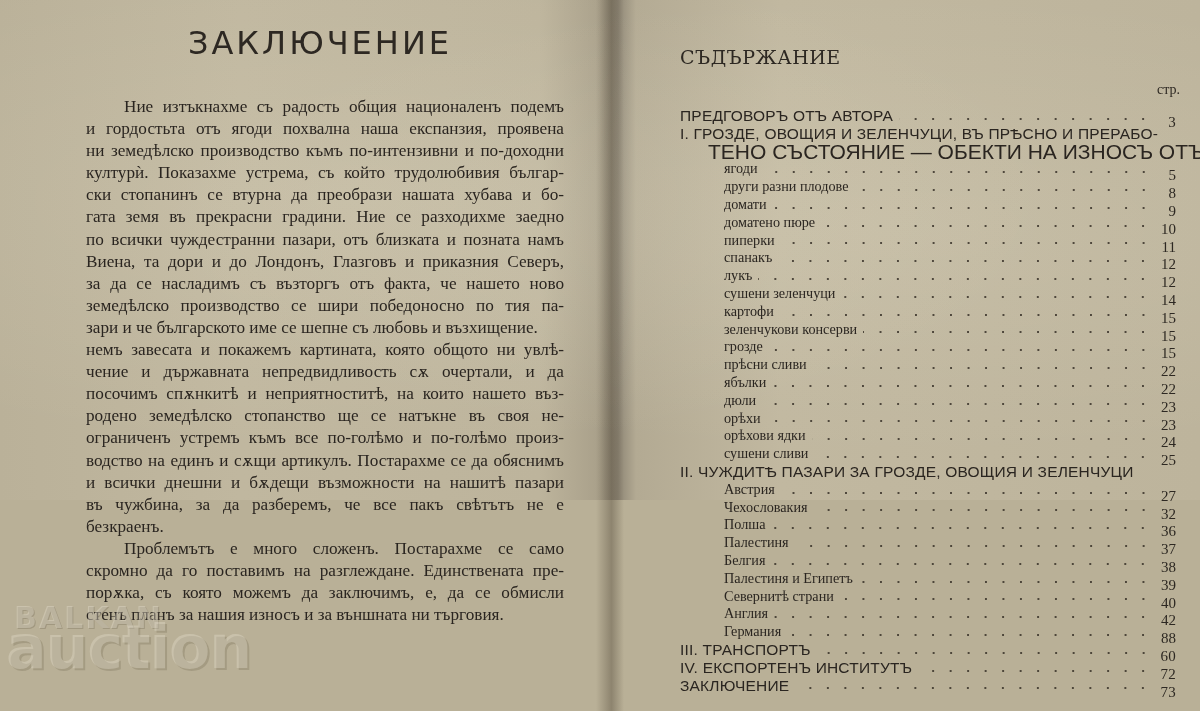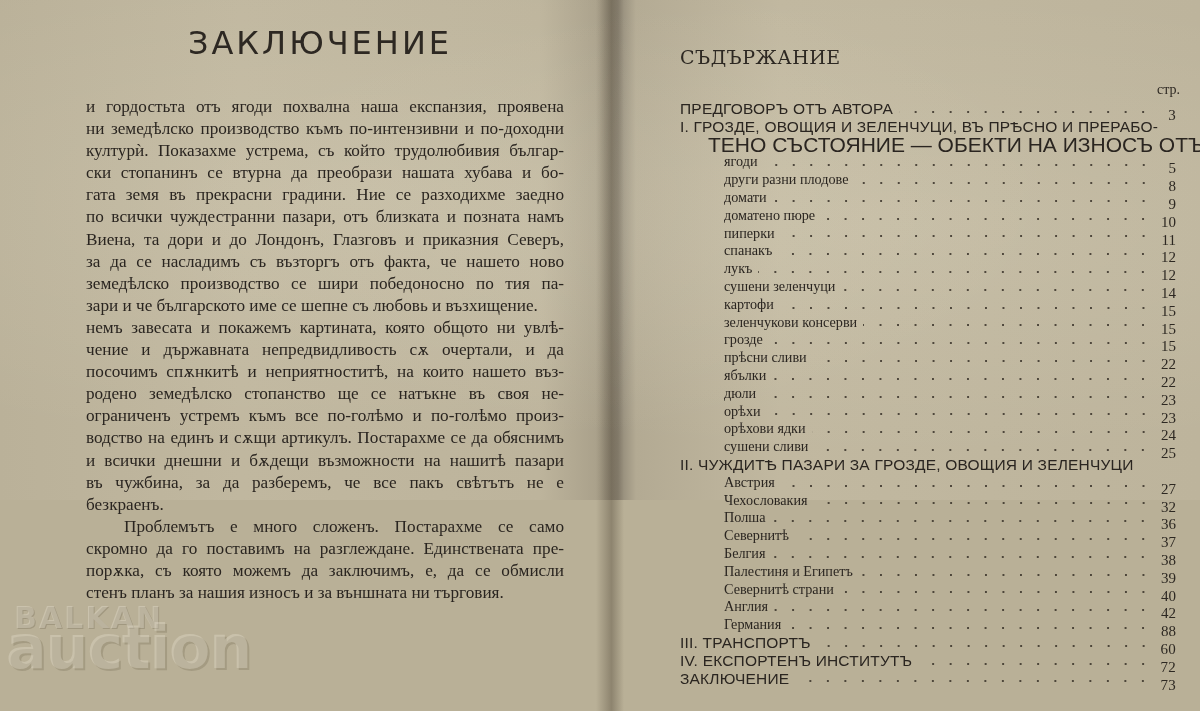--- a/index.html
+++ b/index.html
@@ -54,21 +54,21 @@
   
   .right-page { position: absolute; left: 600px; top: 0; width: 600px; height: 711px; }
   .toc-title {
     position: absolute; left: 80px; top: 46px;
     font-family: "DejaVu Serif", serif; font-size: 19px; letter-spacing: 0.5px; color: #2d2822;
   }
   .toc-page-label {
     position: absolute; right: 20px; top: 82px; font-family: "Liberation Serif", serif; font-size: 14px; color: #2d2822;
   }
   .toc {
-    position: absolute; left: 80px; top: 100px; width: 496px;
+    position: absolute; left: 80px; top: 107px; width: 496px;
     font-family: "Liberation Sans", sans-serif; color: #2a2520;
   }
   .toc-row {
     position: relative; height: 17.8px; display: flex; align-items: baseline;
     font-size: 13.8px; line-height: 17.8px;
   }
   .toc-row.section { font-size: 15.5px; letter-spacing: 0.2px; }
   .toc-row.sub { padding-left: 44px; font-family: "Liberation Serif", serif; font-weight: normal; font-size: 14.2px; }
   .toc-row.cont { padding-left: 28px; font-size: 21px; }
   .toc-label { white-space: nowrap; padding-right: 6px; }
@@ -86,20 +86,21 @@
 </head>
 <body>
 
 <div class="spread">
   <div class="gutter"></div>
 
   <div class="left-page">
     <div class="left-title">ЗАКЛЮЧЕНИЕ</div>
     <div class="prose" id="prose">
         <p>
+          <span class="line indent">Ние изтъкнахме съ радость общия националенъ подемъ</span>
           <span class="line">и гордостьта отъ ягоди похвална наша експанзия, проявена</span>
           <span class="line">ни земедѣлско производство къмъ по-интензивни и по-доходни</span>
           <span class="line">културѝ. Показахме устрема, съ който трудолюбивия българ-</span>
           <span class="line">ски стопанинъ се втурна да преобрази нашата хубава и бо-</span>
           <span class="line">гата земя въ прекрасни градини. Ние се разходихме заедно</span>
           <span class="line">по всички чуждестранни пазари, отъ близката и позната намъ</span>
           <span class="line">Виена, та дори и до Лондонъ, Глазговъ и приказния Северъ,</span>
           <span class="line">за да се насладимъ съ възторгъ отъ факта, че нашето ново</span>
           <span class="line">земедѣлско производство се шири победоносно по тия па-</span>
           <span class="line last">зари и че българското име се шепне съ любовь и възхищение.</span>
@@ -244,21 +245,21 @@
           <span class="toc-label">Чехословакия</span>
           <span class="toc-dots"></span>
           <span class="toc-num">32</span>
         </div>
         <div class="toc-row sub">
           <span class="toc-label">Полша</span>
           <span class="toc-dots"></span>
           <span class="toc-num">36</span>
         </div>
         <div class="toc-row sub">
-          <span class="toc-label">Севернитѣ</span>
+          <span class="toc-label">Палестиня</span>
           <span class="toc-dots"></span>
           <span class="toc-num">37</span>
         </div>
         <div class="toc-row sub">
           <span class="toc-label">Белгия</span>
           <span class="toc-dots"></span>
           <span class="toc-num">38</span>
         </div>
         <div class="toc-row sub">
           <span class="toc-label">Палестиня и Египетъ</span>

